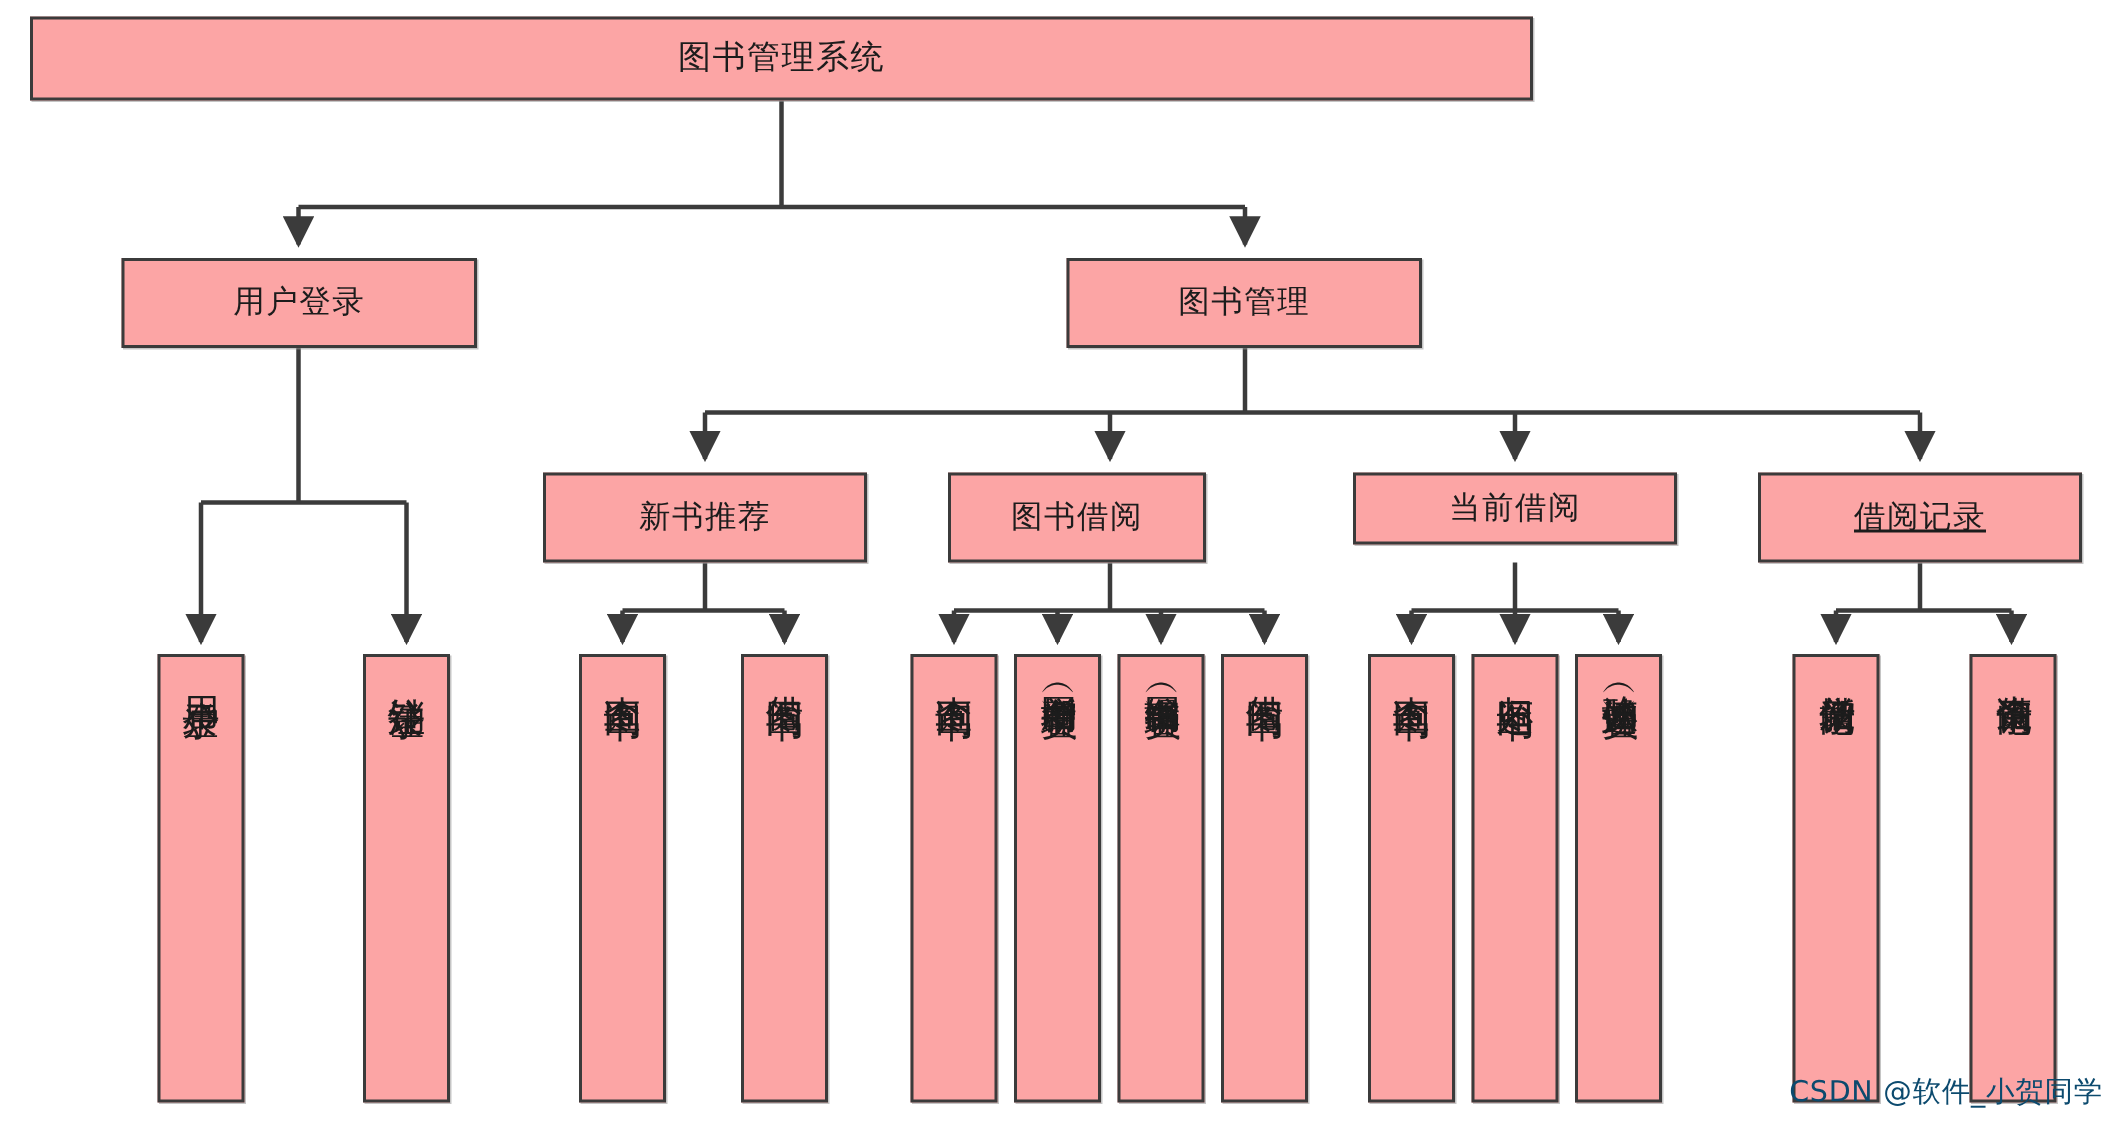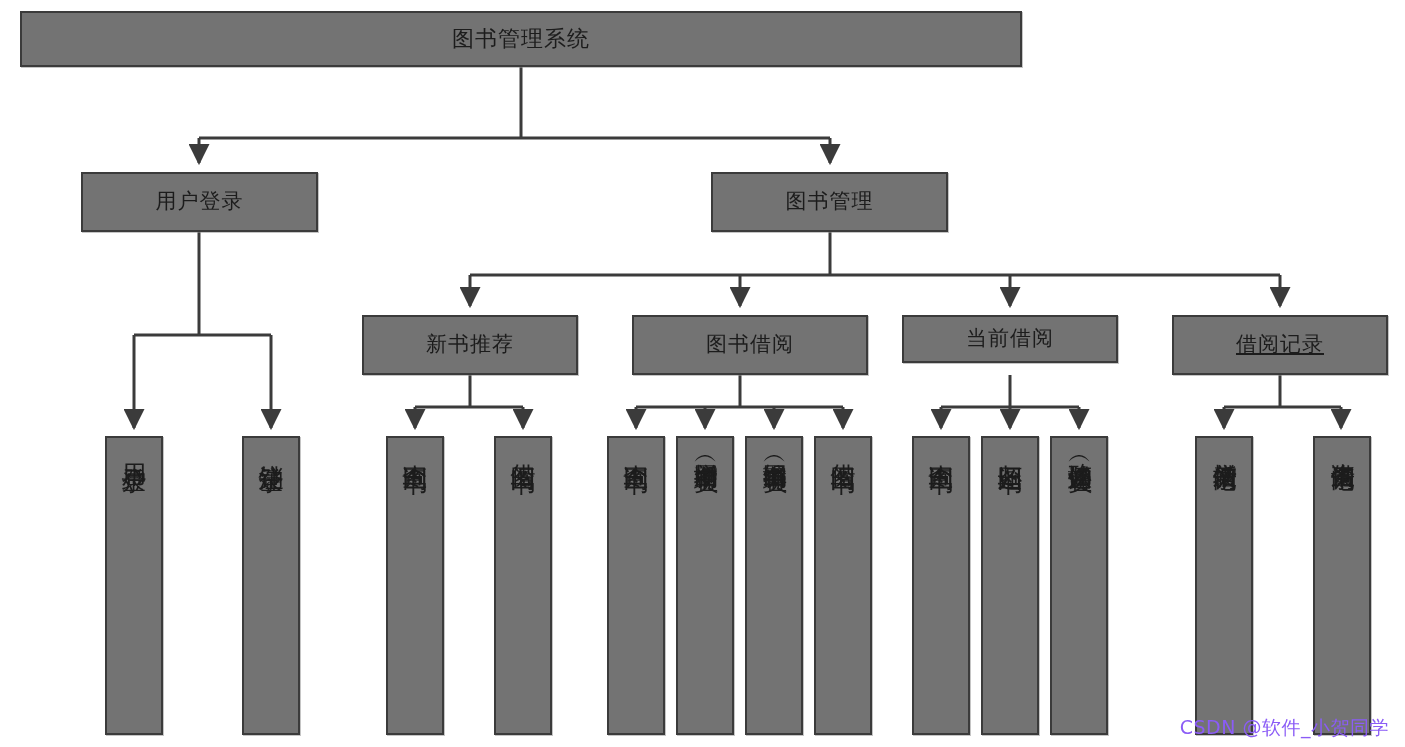--- a/index.html
+++ b/index.html
@@ -20,21 +20,21 @@
     position: absolute;
     left: 0;
     top: 0;
     width: 1405px;
     height: 747px;
     pointer-events: none;
   }
   .node {
     position: absolute;
     box-sizing: border-box;
-    background: #737373;
+    background: #fca5a5;
     border: 2px solid #3b3b3b;
     box-shadow: 1px 1px 0 0 rgba(150,150,150,0.55);
     display: flex;
     align-items: center;
     justify-content: center;
     color: #1c1c1c;
     text-align: right;
   }
   .node-h {
     font-size: 21px;
@@ -58,24 +58,24 @@
     letter-spacing: 2px;
     white-space: nowrap;
     color: #1c1c1c;
   }
   .vtext-tall {
     font-size: 24px;
     letter-spacing: 1px;
   }
   #watermark {
     position: absolute;
-    right: 16px;
+    right: 3px;
     bottom: 6px;
     font-size: 19px;
-    color: #8b5cf6;
+    color: #0c4a6e;
     letter-spacing: 0.5px;
     white-space: nowrap;
     font-family: "DejaVu Sans", "Liberation Sans", sans-serif;
   }
 </style>
 </head>
 <body>
 
 <div id="diagram-root">
 
@@ -136,21 +136,21 @@
   <div class="node node-h" style="left:81px; top:172px; width:237px; height:60px;">
     <span>用户登录</span>
   </div>
   <div class="node node-h" style="left:362px; top:315px; width:216px; height:60px;">
     <span>新书推荐</span>
   </div>
 
   <div class="node node-h" style="left:711px; top:172px; width:237px; height:60px;">
     <span>图书管理</span>
   </div>
-  <div class="node node-h" style="left:632px; top:315px; width:236px; height:60px;">
+  <div class="node node-h" style="left:632px; top:315px; width:172px; height:60px;">
     <span>图书借阅</span>
   </div>
   <div class="node node-h" style="left:902px; top:315px; width:216px; height:48px;">
     <span>当前借阅</span>
   </div>
   <div class="node node-h" style="left:1172px; top:315px; width:216px; height:60px;text-decoration:underline;">
     <span>借阅记录</span>
   </div>
 
   <div class="node node-v" style="left:105px; top:436px; width:58px; height:299px;">

